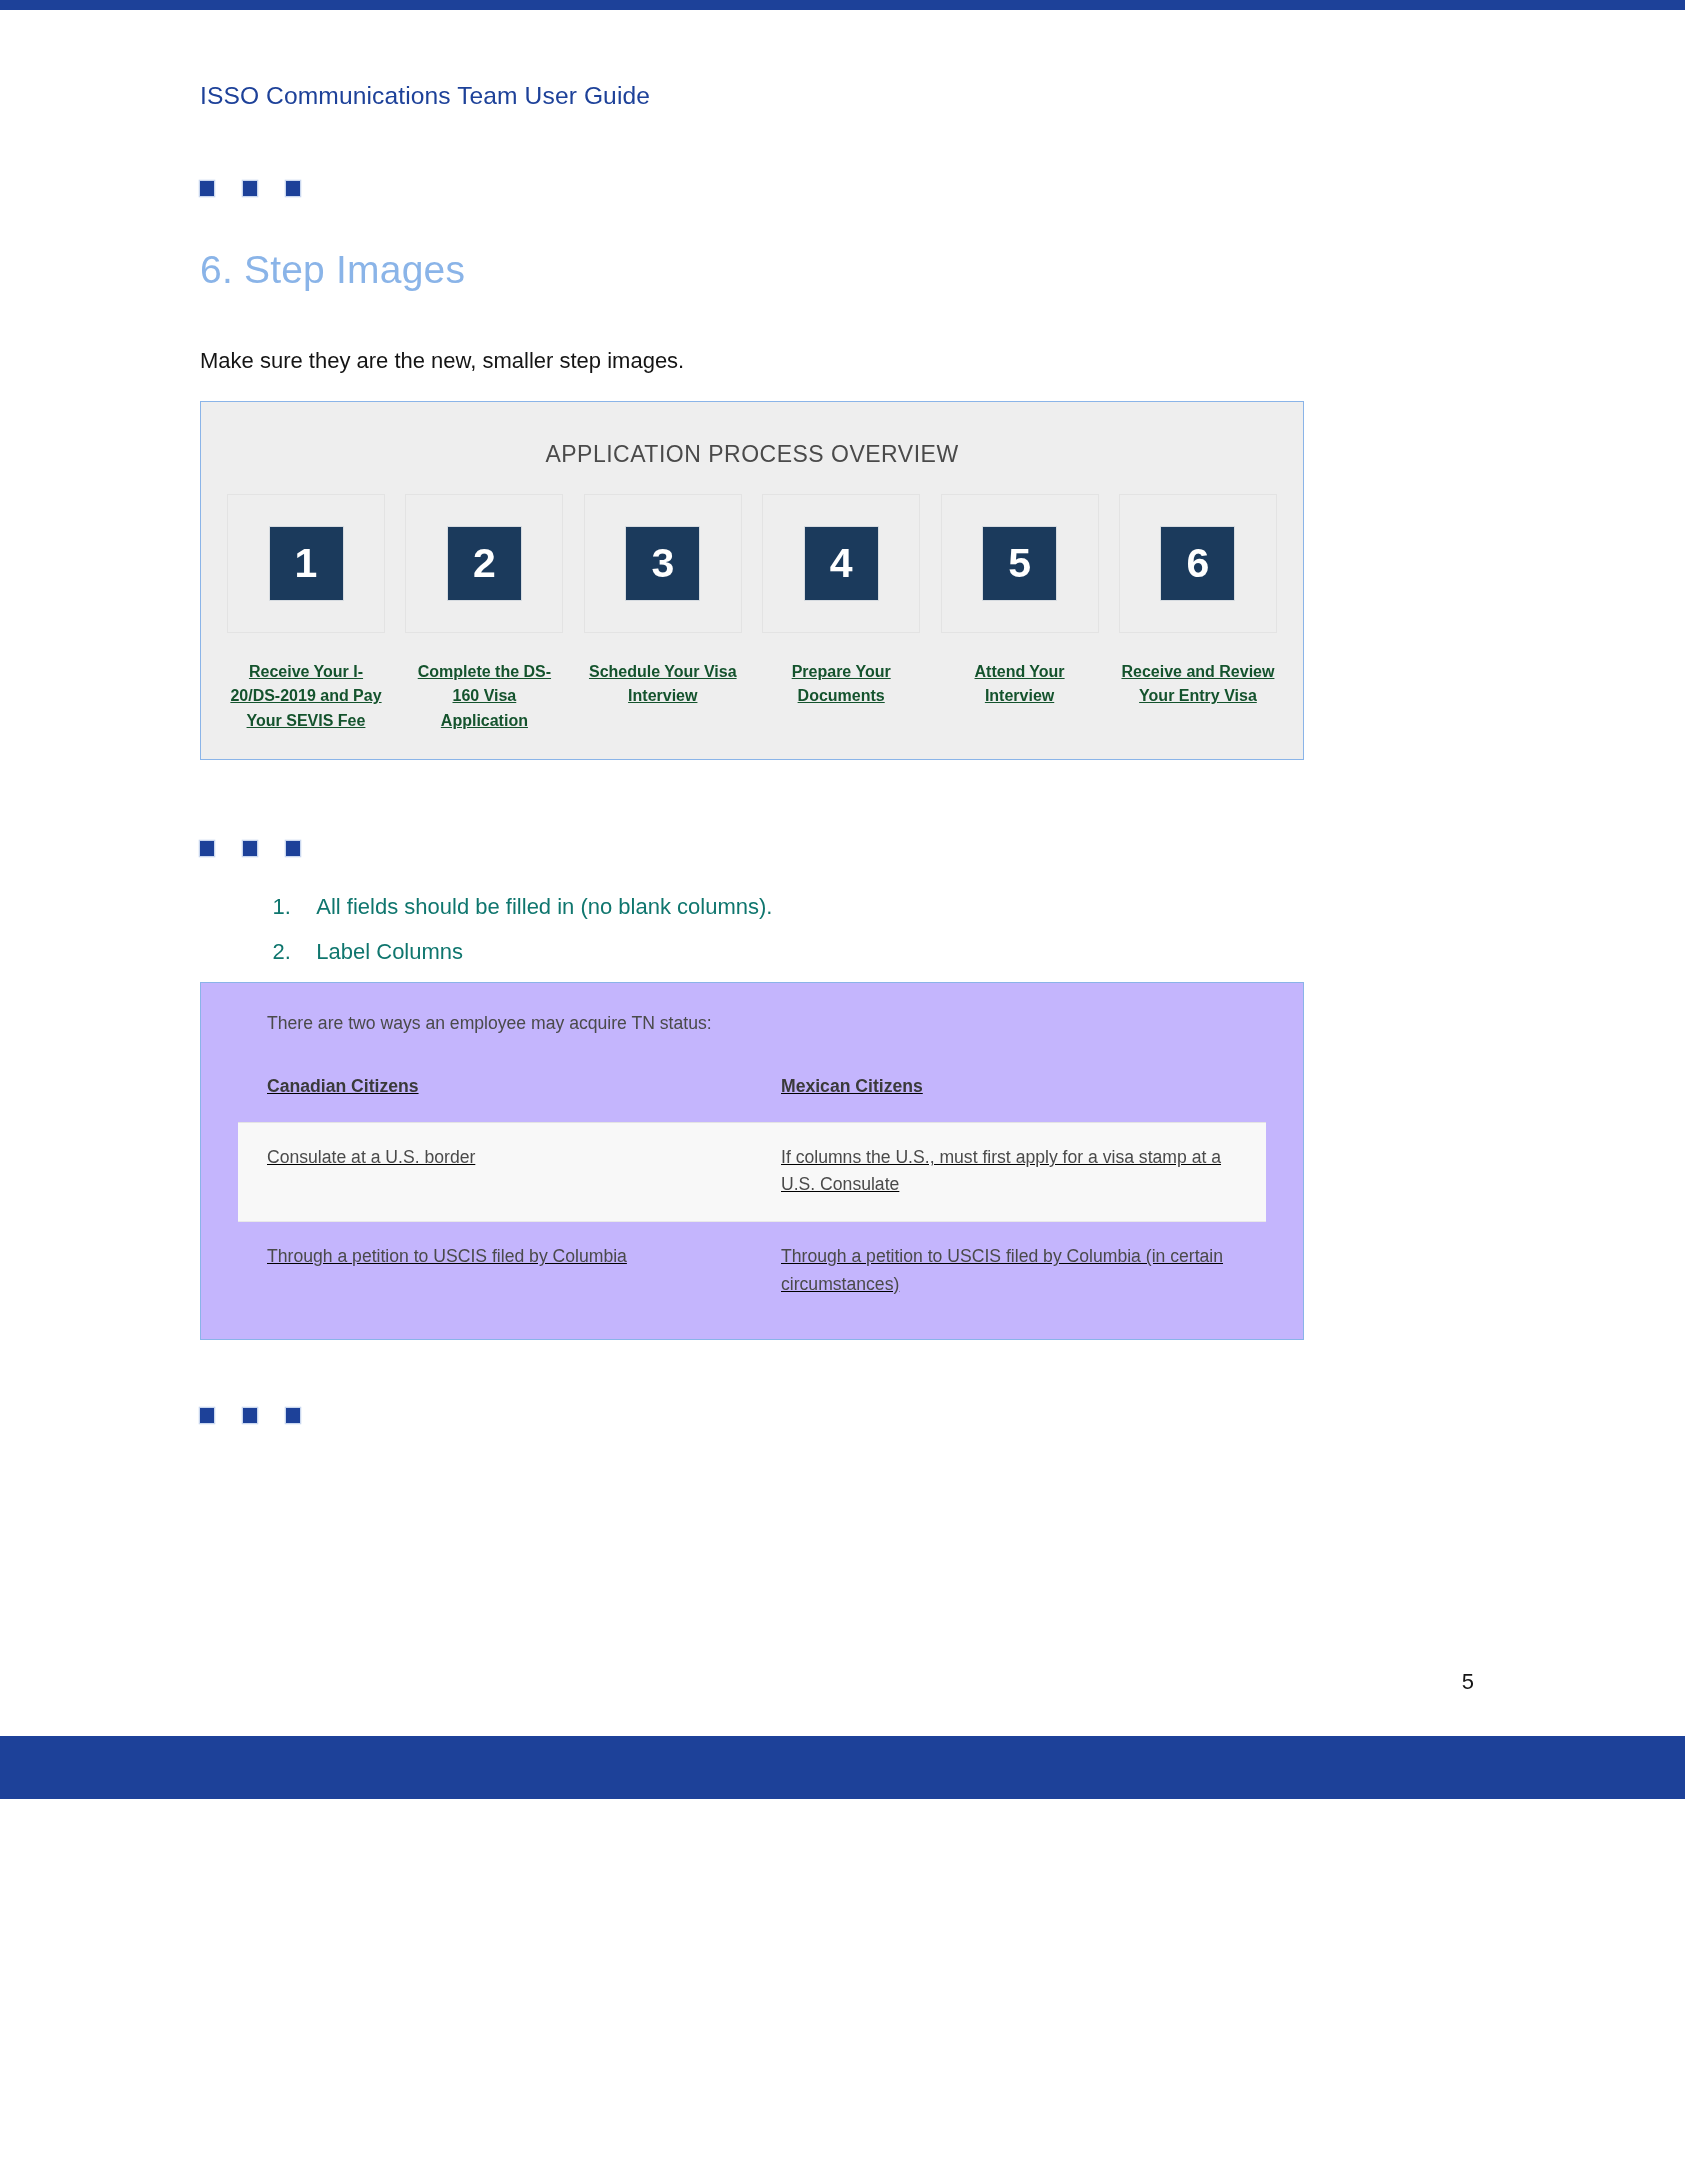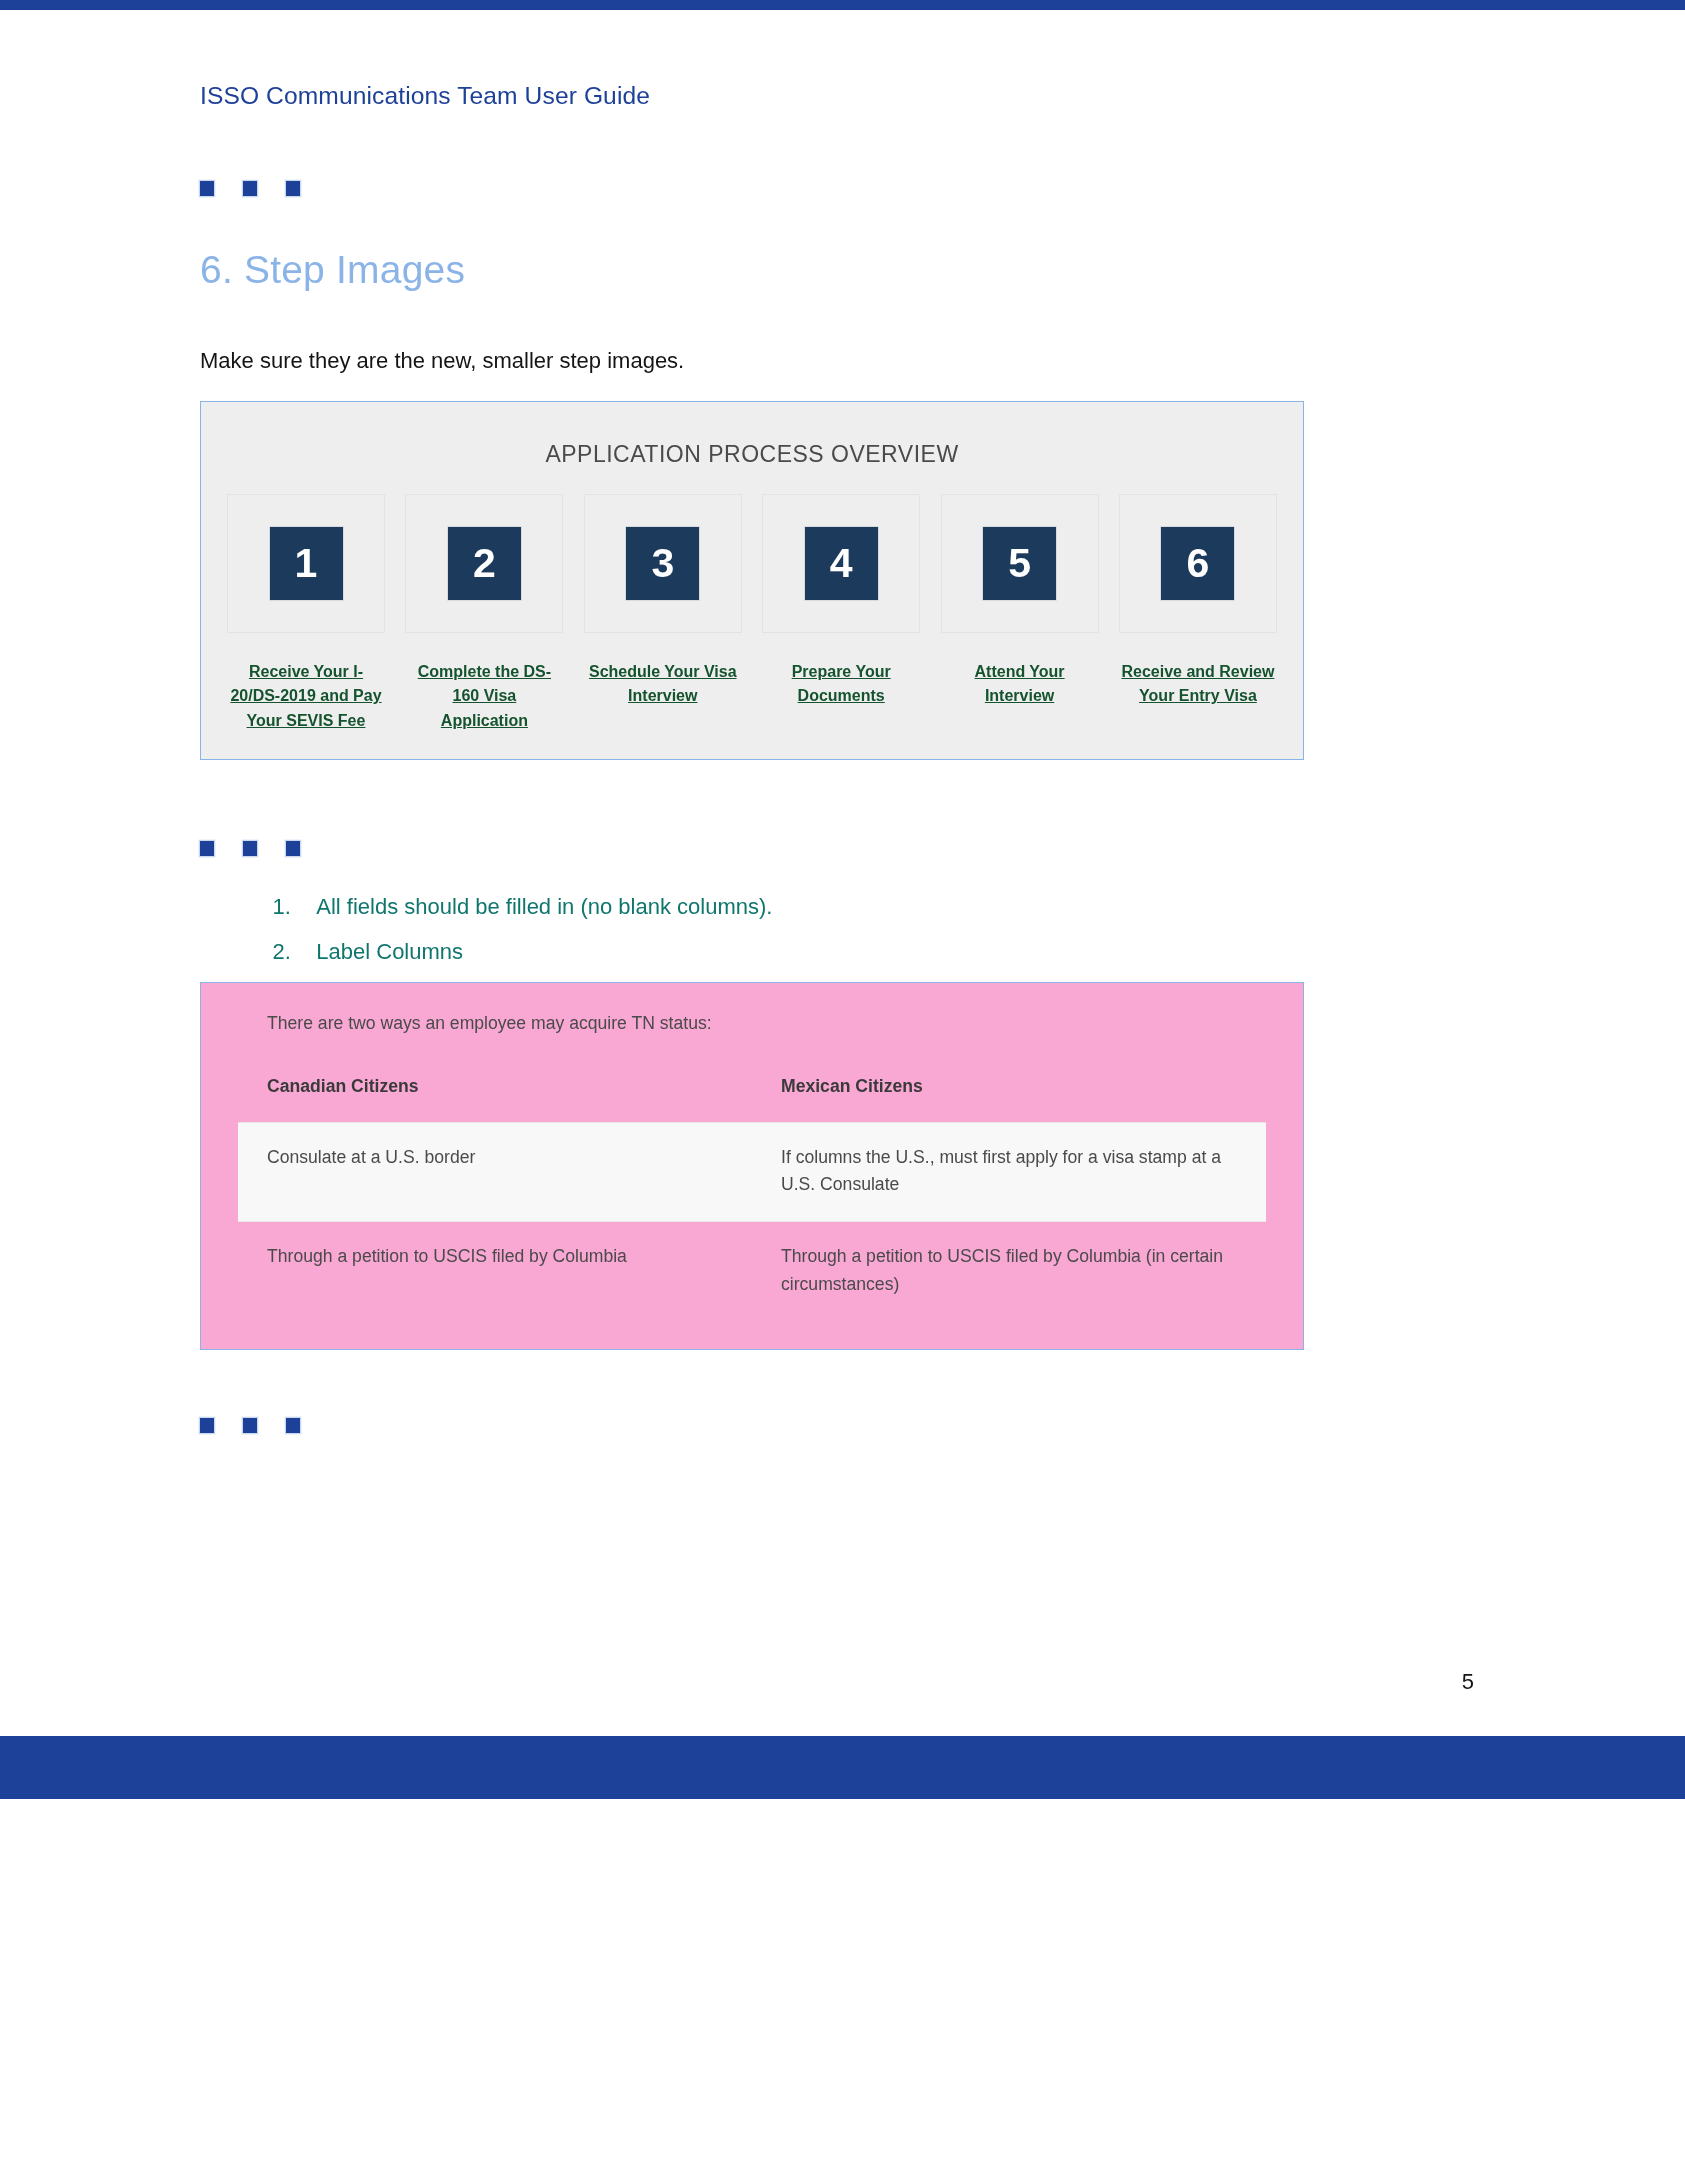--- a/index.html
+++ b/index.html
@@ -151,33 +151,34 @@
     color: #0f766e;
     line-height: 1.32;
   }
   ol.rules li { margin-bottom: 16px; padding-left: 19.3px; }
 
   
   .table-box {
     margin-top: 2px;
     width: 1104px;
     border: 1.3px solid #8ab4e8;
-    background: #f9a8d4;
-    padding: 28px 37px 28px 37px;
+    background: #c4b5fd;
+    padding: 28px 37px 18px 37px;
   }
   .table-caption {
     font-size: 17.6px;
     color: #4a4a4a;
     margin: 0 0 39px 29px;
     line-height: 1.4;
   }
   table.doc-table {
     width: 100%;
     border-collapse: collapse;
     table-layout: fixed;
+    text-decoration: underline;
   }
   table.doc-table th {
     text-align: left;
     font-size: 17.6px;
     font-weight: bold;
     color: #3a3a3a;
     padding: 0 16px 23px 29px;
     border-bottom: 1.3px solid #e4e4e4;
     line-height: 1.4;
   }

